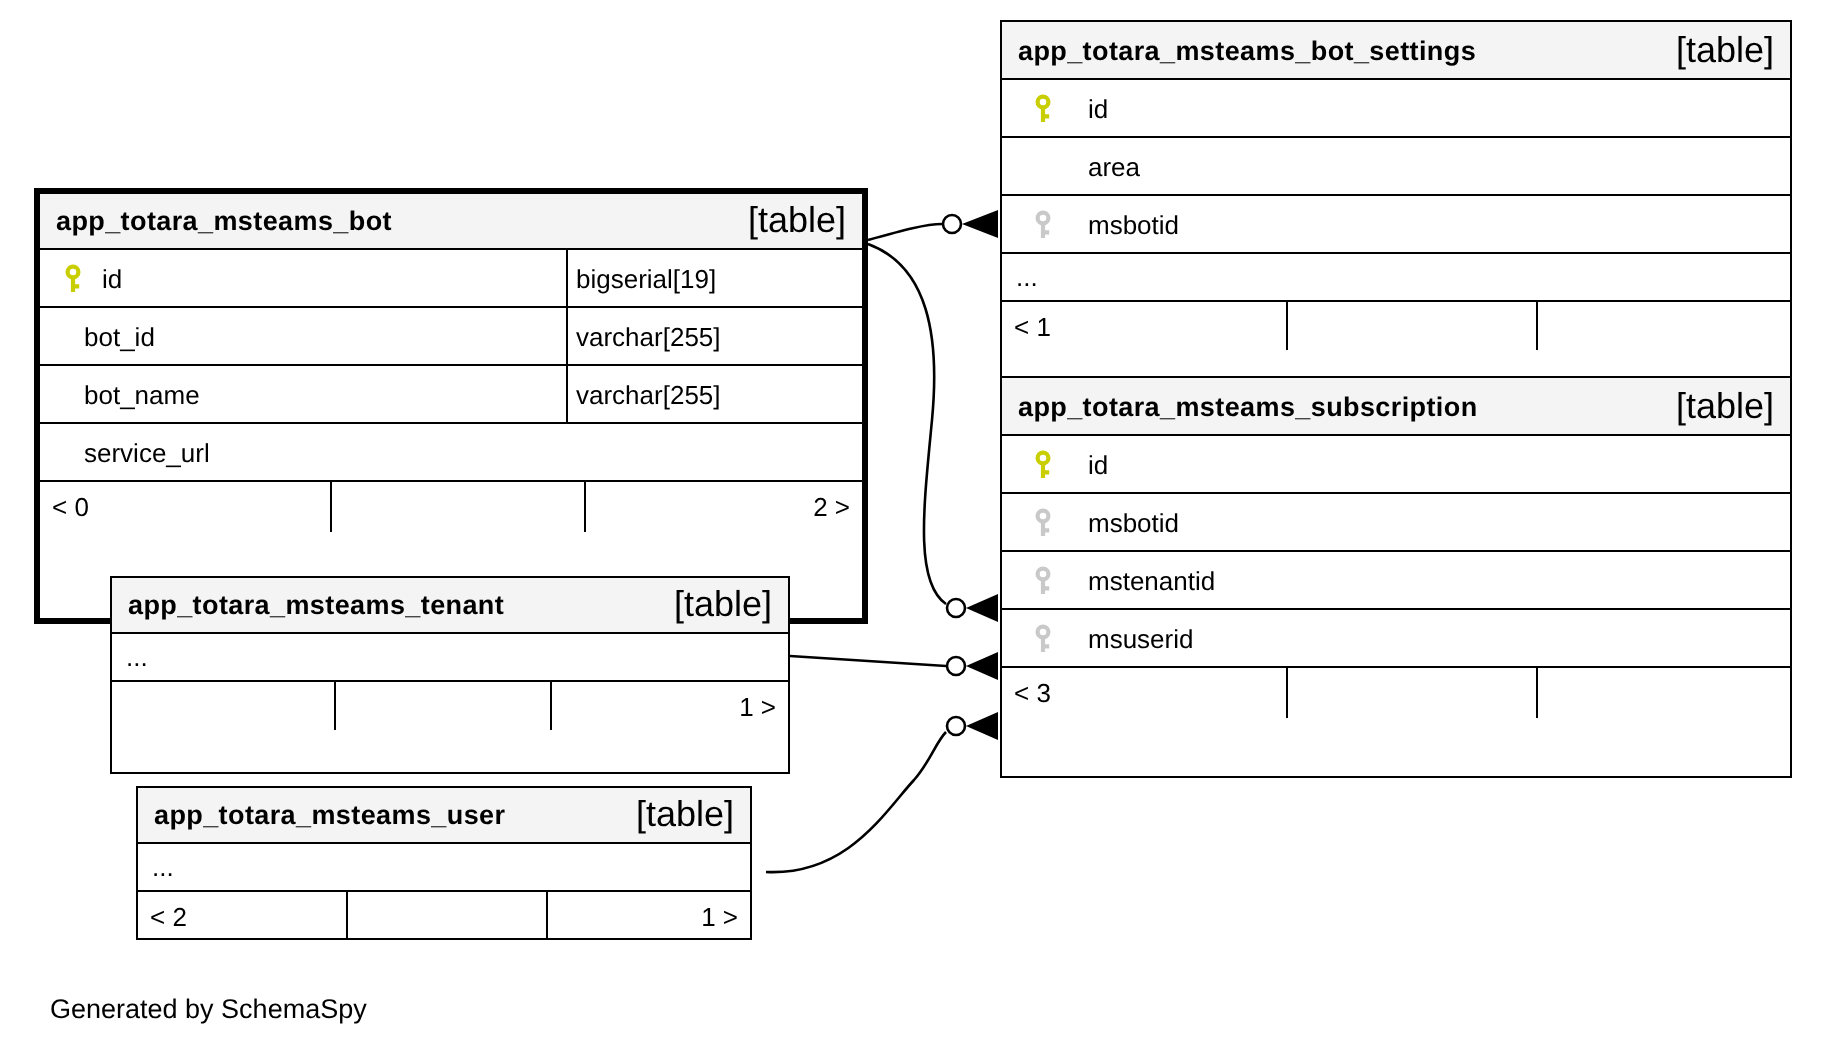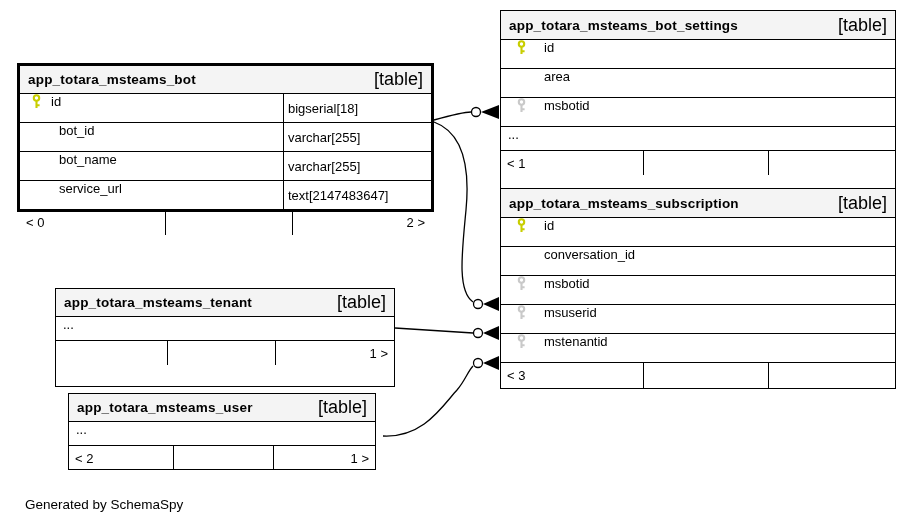--- a/index.html
+++ b/index.html
@@ -7,25 +7,25 @@
          font-family:"Liberation Sans",sans-serif;color:#000;}
   #rel-svg{position:absolute;left:0;top:0;width:911px;height:525px;}
 
   .tbl{position:absolute;background:#ffffff;border:1px solid #000;box-sizing:border-box;
        font-size:13px;}
   .tbl.main{border-width:3px;}
   .thead{display:flex;justify-content:space-between;align-items:center;background:#f4f4f4;
          border-bottom:1px solid #000;padding:0 8px;height:27px;}
   .tname{font-weight:bold;font-size:13.5px;letter-spacing:.2px;}
   .badge{font-size:18px;}
-  .crow{display:flex;align-items:flex-start;border-bottom:1px solid #000;height:28px;}
+  .crow{display:flex;align-items:center;border-bottom:1px solid #000;height:28px;}
   .crow:last-of-type{border-bottom:1px solid #000;}
   .keyicon{width:15px;height:15px;flex:none;margin:0 7px 0 9px;}
   .wide .keyicon{margin:0 15px 0 13px;}
-  .nokey{margin-left:39px;}
+  .nokey{margin-left:22px;}
   .wide .nokey{margin-left:43px;}
   .cname{white-space:nowrap;}
   .ctype{width:143px;align-self:stretch;display:flex;align-items:center;border-left:1px solid #000;
          padding-left:4px;margin-left:auto;white-space:nowrap;flex:none;}
   .ellip{padding-left:7px;height:23px;}
   .tfoot{display:flex;align-items:stretch;}
   .fcell{display:flex;align-items:center;box-sizing:border-box;padding:0 6px;}
   .fcell.mid,.fcell.first{border-right:1px solid #000;}
   .fcell.last{justify-content:flex-end;}
   .tfoot{height:24px;}
@@ -52,44 +52,43 @@
       <circle cx="478" cy="333" r="4.5" fill="#fff"></circle>
       <polygon points="483,333 499,326 499,340" fill="#000" stroke="none"></polygon>
     </g>
     <g stroke="#000" stroke-width="1.3" fill="none">
       <path d="M 383 436 C 424 438, 443 405, 457 390 C 465 381, 468 371, 473 366"></path>
       <circle cx="478" cy="363" r="4.5" fill="#fff"></circle>
       <polygon points="483,363 499,356 499,370" fill="#000" stroke="none"></polygon>
     </g>
   </svg>
 
-  <div class="tbl main" style="left:17px;top:63px;width:417px;height:149px;">
+  <div class="tbl main" style="left:17px;top:94px;width:417px;height:218px;">
     <div class="thead">
       <span class="tname">app_totara_msteams_bot</span>
       <span class="badge">[table]</span>
     </div>
     <div class="crow">
       <svg class="keyicon" viewBox="0 0 15 15">
         <circle cx="7.5" cy="4" r="2.7" fill="none" stroke="#c8ce00" stroke-width="2.1"></circle>
         <path d="M7.5 6.7 V14 M7.5 11.2 H10.6" fill="none" stroke="#c8ce00" stroke-width="2.1"></path>
       </svg>
       <span class="cname">id</span>
-      <span class="ctype">bigserial[18]</span>
+      <span class="ctype">bigserial[19]</span>
     </div>
     <div class="crow">
       <span class="cname nokey">bot_id</span>
       <span class="ctype">varchar[255]</span>
     </div>
     <div class="crow">
       <span class="cname nokey">bot_name</span>
       <span class="ctype">varchar[255]</span>
     </div>
     <div class="crow">
       <span class="cname nokey">service_url</span>
-      <span class="ctype">text[2147483647]</span>
     </div>
     <div class="tfoot" style="height:25px;">
       <div class="fcell first" style="width:146px;">&lt; 0</div>
       <div class="fcell mid" style="width:127px;"></div>
       <div class="fcell last" style="flex:1;">2 &gt;</div>
     </div>
   </div>
 
   <div class="tbl wide" style="left:500px;top:10px;width:396px;height:214px;">
     <div class="thead" style="height:28px;">
@@ -127,42 +126,39 @@
       <span class="badge">[table]</span>
     </div>
     <div class="crow">
       <svg class="keyicon" viewBox="0 0 15 15">
         <circle cx="7.5" cy="4" r="2.7" fill="none" stroke="#c8ce00" stroke-width="2.1"></circle>
         <path d="M7.5 6.7 V14 M7.5 11.2 H10.6" fill="none" stroke="#c8ce00" stroke-width="2.1"></path>
       </svg>
       <span class="cname">id</span>
     </div>
     <div class="crow">
-      <span class="cname nokey">conversation_id</span>
-    </div>
-    <div class="crow">
       <svg class="keyicon" viewBox="0 0 15 15">
         <circle cx="7.5" cy="4" r="2.7" fill="none" stroke="#c9c9c9" stroke-width="2.1"></circle>
         <path d="M7.5 6.7 V14 M7.5 11.2 H10.6" fill="none" stroke="#c9c9c9" stroke-width="2.1"></path>
       </svg>
       <span class="cname">msbotid</span>
     </div>
     <div class="crow">
       <svg class="keyicon" viewBox="0 0 15 15">
         <circle cx="7.5" cy="4" r="2.7" fill="none" stroke="#c9c9c9" stroke-width="2.1"></circle>
         <path d="M7.5 6.7 V14 M7.5 11.2 H10.6" fill="none" stroke="#c9c9c9" stroke-width="2.1"></path>
       </svg>
-      <span class="cname">msuserid</span>
+      <span class="cname">mstenantid</span>
     </div>
     <div class="crow">
       <svg class="keyicon" viewBox="0 0 15 15">
         <circle cx="7.5" cy="4" r="2.7" fill="none" stroke="#c9c9c9" stroke-width="2.1"></circle>
         <path d="M7.5 6.7 V14 M7.5 11.2 H10.6" fill="none" stroke="#c9c9c9" stroke-width="2.1"></path>
       </svg>
-      <span class="cname">mstenantid</span>
+      <span class="cname">msuserid</span>
     </div>
     <div class="tfoot" style="height:25px;">
       <div class="fcell first" style="width:143px;">&lt; 3</div>
       <div class="fcell mid" style="width:125px;"></div>
       <div class="fcell last" style="flex:1;"></div>
     </div>
   </div>
 
   <div class="tbl" style="left:55px;top:288px;width:340px;height:99px;">
     <div class="thead">

